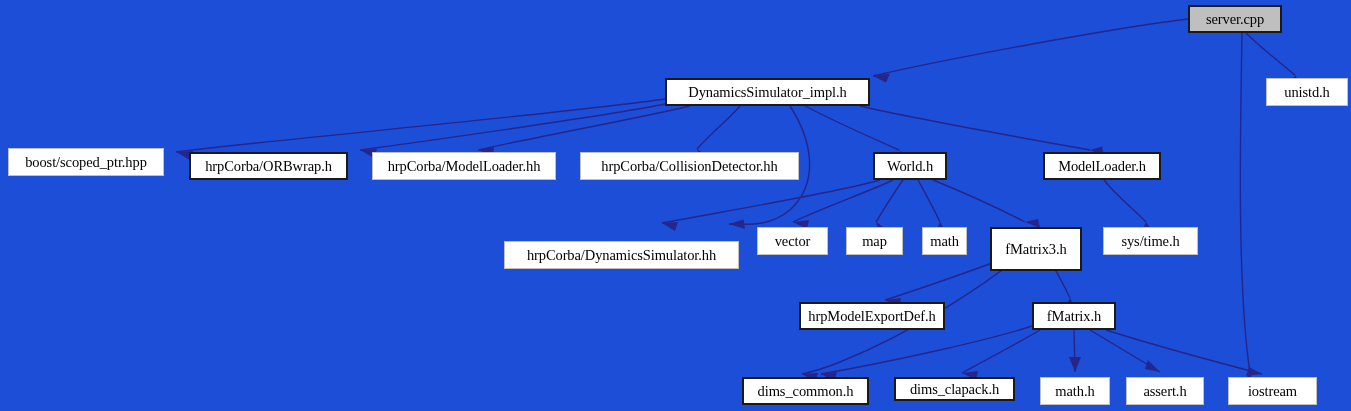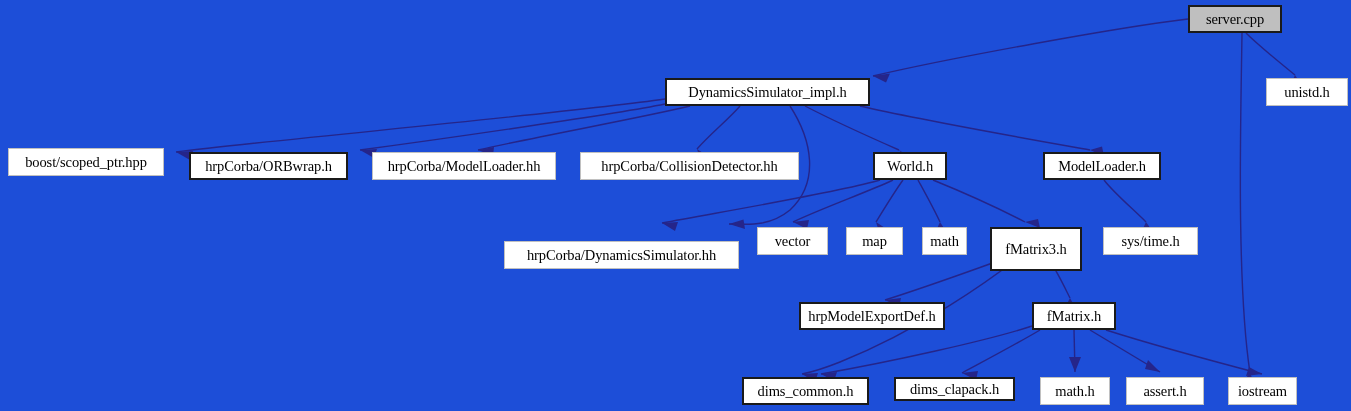--- a/index.html
+++ b/index.html
@@ -171,17 +171,17 @@
       </div>
       <div class="node-box weight-thick" style="left: 894px; top: 377px; width: 121px; height: 24px;">
         <span class="node-label">dims_clapack.h</span>
       </div>
       <div class="node-box weight-thin" style="left: 1040px; top: 377px; width: 70px; height: 28px;">
         <span class="node-label">math.h</span>
       </div>
       <div class="node-box weight-thin" style="left: 1126px; top: 377px; width: 78px; height: 28px;">
         <span class="node-label">assert.h</span>
       </div>
-      <div class="node-box weight-thin" style="left: 1228px; top: 377px; width: 69px; height: 28px;">
+      <div class="node-box weight-thin" style="left: 1228px; top: 377px; width: 89px; height: 28px;">
         <span class="node-label">iostream</span>
       </div>
     </div>
 </div>
 
 </body></html>

